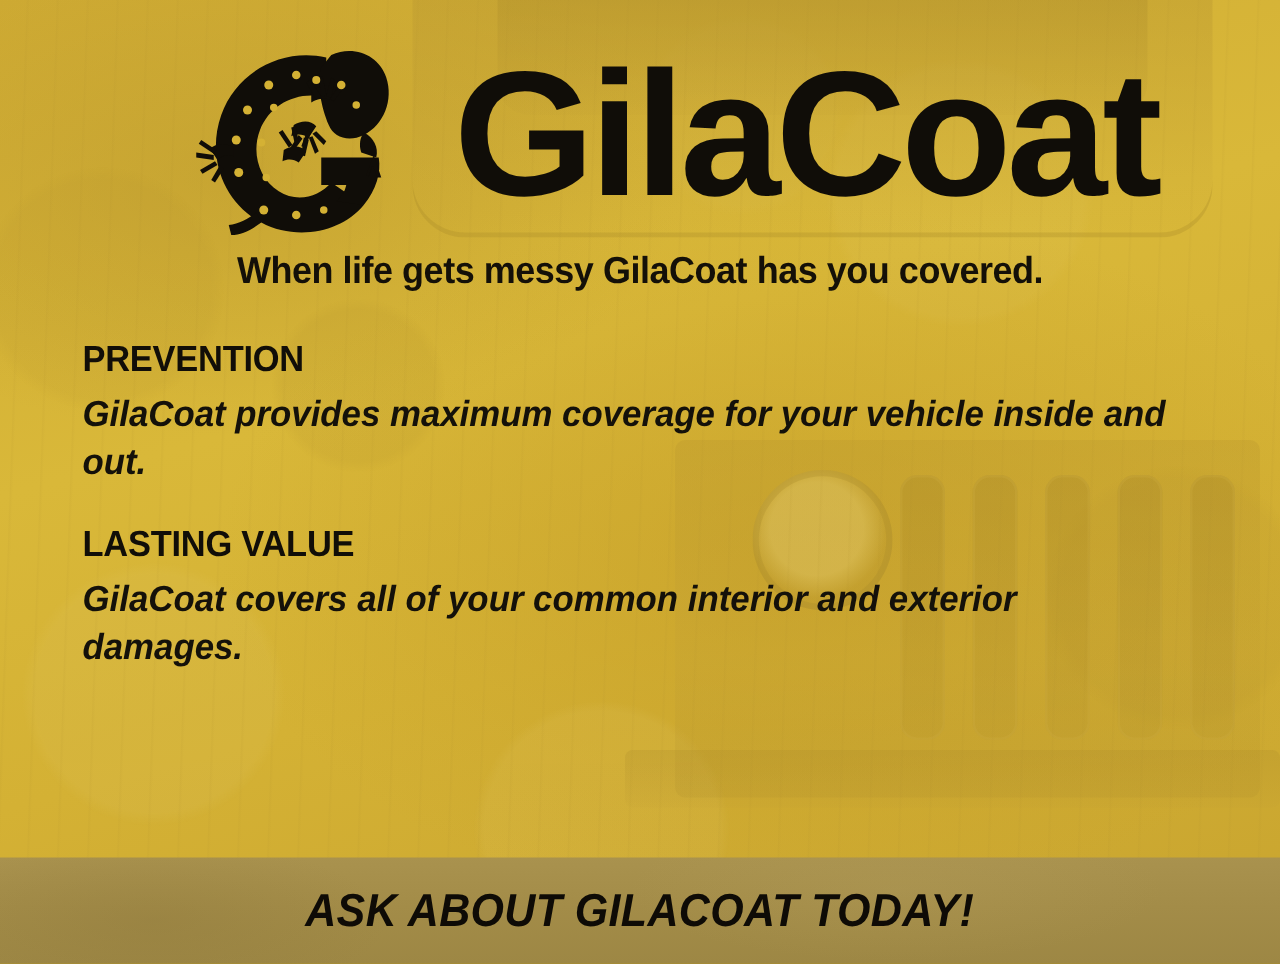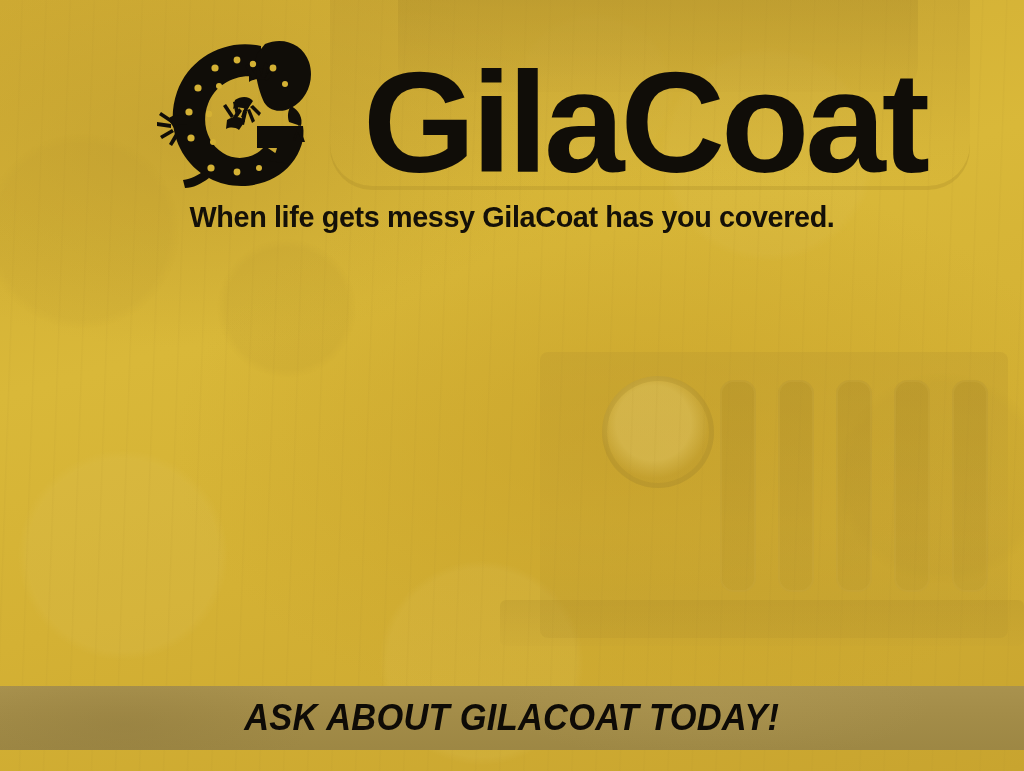--- a/index.html
+++ b/index.html
@@ -138,21 +138,21 @@
     position: absolute;
     inset: 0;
   }
 
   .logo-row {
     position: absolute;
     left: 0; right: 0;
     top: 22px;
     height: 172px;
     display: flex;
-    align-items: flex-end;
+    align-items: center;
     justify-content: center;
     gap: 14px;
     padding-left: 44px;
   }
 
   .logo-mark {
     width: 196px;
     height: 172px;
     flex: 0 0 auto;
   }
@@ -215,21 +215,21 @@
     transform-origin: left center;
   }
   .sec-body .ln { display: block; }
 
   
   .footer-bar {
     position: absolute;
     left: 0;
     right: 0;
     top: 686px;
-    height: 64px;
+    height: 85px;
     background: linear-gradient(180deg, #a9924e 0%, #a38c48 46%, #9d8744 100%);
     display: flex;
     align-items: center;
     justify-content: center;
     overflow: hidden;
   }
   .footer-bar::before {
     content: "";
     position: absolute;
     inset: 0;
@@ -360,22 +360,34 @@
         </g>
       </svg>
 
       <div class="wordmark">GilaCoat</div>
     </div>
 
     <div class="tagline">When life gets messy GilaCoat has you covered.</div>
 
     <div class="sections">
 
-
-
+      <div class="section s-prevention">
+        <h2 class="sec-heading">PREVENTION</h2>
+        <p class="sec-body">
+          <span class="ln">GilaCoat provides maximum coverage for your vehicle inside and out.</span>
+        </p>
+      </div>
+
+
+      <div class="section s-value">
+        <h2 class="sec-heading">LASTING VALUE</h2>
+        <p class="sec-body">
+          <span class="ln">GilaCoat covers all of your common interior and exterior damages.</span>
+        </p>
+      </div>
 
     </div>
 
     <div class="footer-bar">
       <div class="footer-text">ASK ABOUT GILACOAT TODAY!</div>
     </div>
 
   </div>
 </div>
 

